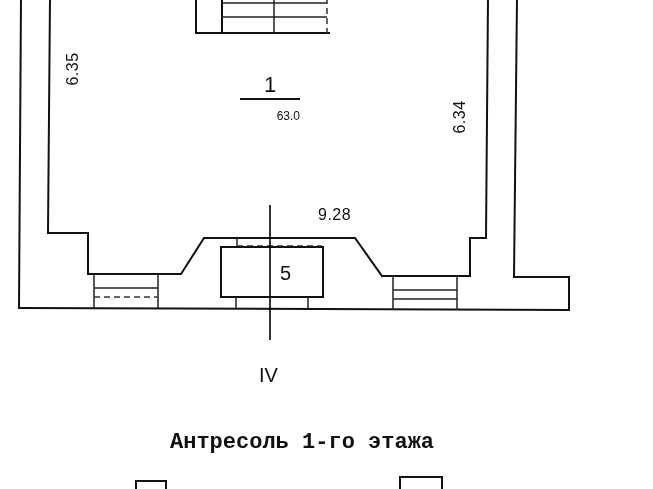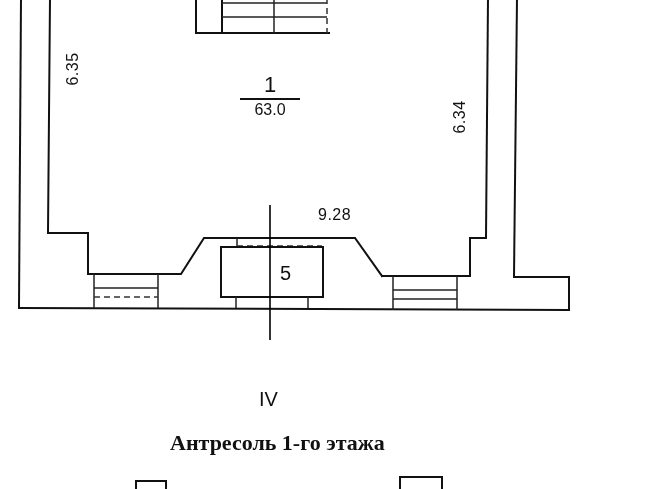--- a/index.html
+++ b/index.html
@@ -27,21 +27,21 @@
     .axis { stroke: #000; stroke-width: 1.6; }
     .lbl {
       position: absolute;
       color: #111;
       font-family: "Liberation Sans", sans-serif;
       white-space: nowrap;
     }
     .dim { font-size: 16px; letter-spacing: 0.5px; }
     .rot-ccw { transform-origin: center center; transform: rotate(-90deg); }
     .room-num { font-size: 22px; text-align: center; width: 60px; }
-    .room-area { font-size: 16px; text-align: center; width: 60px; border-top: 2px solid #111; padding-top: 1px; }
+    .room-area { font-size: 12px; text-align: right; width: 60px; border-top: 2px solid #111; padding-top: 9px; }
     .axis-label { font-size: 20px; }
     .caption {
       font-family: "Liberation Serif", serif;
       font-weight: bold;
       font-size: 22px;
       color: #111;
     }
   </style>
 </head>
 <body>
@@ -108,15 +108,15 @@
 <div class="lbl dim rot-ccw" style="left:443px; top:108px;">6.34</div>
 <div class="lbl dim" style="left:318px; top:206px;">9.28</div>
 
 <div class="lbl" style="left:240px; top:72px;">
   <div class="room-num">1</div>
   <div class="room-area">63.0</div>
 </div>
 
 <div class="lbl" style="left:280px; top:262px; font-size:20px;">5</div>
 
-<div class="lbl axis-label" style="left:259px; top:388px;text-align:right;">IV</div>
+<div class="lbl axis-label" style="left:259px; top:364px;text-align:right;">IV</div>
 
-<div class="lbl caption" style="left:170px; top:430px;">Антресоль 1-го этажа</div>
+<div class="lbl caption" style="left:170px; top:430px;font-family:Liberation Mono, monospace;">Антресоль 1-го этажа</div>
 
 </body></html>

